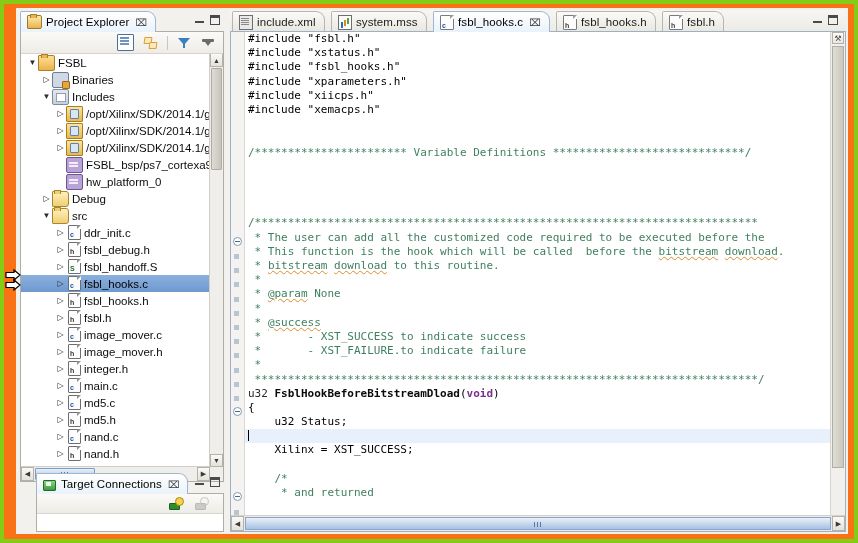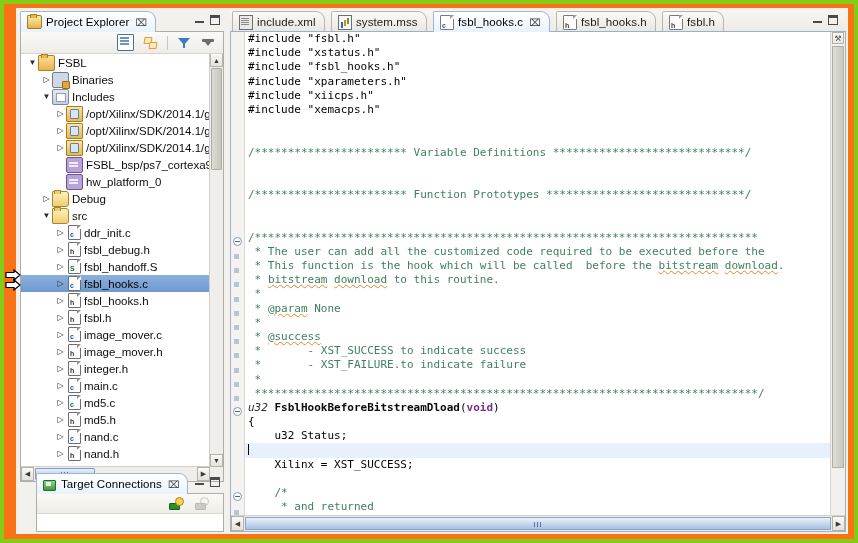--- a/index.html
+++ b/index.html
@@ -160,21 +160,21 @@
     background:#fff;border:1px solid #9fb0c2;box-sizing:border-box;
   }
   #gutter{position:absolute;left:0;top:0;width:13px;bottom:0;
     background:#f4f3f1;border-right:1px solid #dad7d1;}
   #codearea{position:absolute;left:14px;top:0;right:14px;bottom:15px;overflow:hidden;
     font-family:"DejaVu Sans Mono","Liberation Mono",monospace;font-size:11px;}
   .cl{height:14.2px;line-height:14.2px;white-space:pre;padding-left:3px;}
   .cl.cur{background:#e8f0fb;}
   .cmt{color:#3f7f5f;}
   .kw{color:#7c2f8f;font-weight:bold;}
-  .typ{color:#2a2a2a;font-style:italic;}
+  .typ{color:#2a2a2a;}
   .fn{color:#0a0a0a;font-weight:bold;}
   .sp{ text-decoration:underline; text-decoration-style:wavy;
        text-decoration-color:#e08a2e; text-decoration-thickness:1px;}
   .caret{display:inline-block;width:1px;height:11px;background:#000;vertical-align:-2px;}
   .fold{position:absolute;left:2px;width:9px;height:9px;border:1px solid #7f9ab5;border-radius:50%;
     background:#fff;box-sizing:border-box;}
   .fold:after{content:"";position:absolute;left:1px;top:3px;width:5px;height:1px;background:#4a6a8a;}
   .dot{position:absolute;left:3px;width:5px;height:5px;background:#b9c6d2;}
   #ed-vsb{position:absolute;right:0;top:0;width:14px;bottom:15px;background:#f2f0ec;border-left:1px solid #d6d3cc;}
   #ed-vsb .thumb{position:absolute;left:1px;right:1px;top:14px;height:420px;
@@ -470,21 +470,20 @@
             <div class="cl">#include "xstatus.h"</div>
             <div class="cl">#include "fsbl_hooks.h"</div>
             <div class="cl">#include "xparameters.h"</div>
             <div class="cl">#include "xiicps.h"</div>
             <div class="cl">#include "xemacps.h"</div>
             <div class="cl">&nbsp;</div>
             <div class="cl">&nbsp;</div>
             <div class="cl"><span class="cmt">/*********************** Variable Definitions *****************************/</span></div>
             <div class="cl">&nbsp;</div>
             <div class="cl">&nbsp;</div>
-            <div class="cl"><span class="cmt">/*********************** Function Prototypes ******************************/</span></div>
             <div class="cl">&nbsp;</div>
             <div class="cl">&nbsp;</div>
             <div class="cl"><span class="cmt">/****************************************************************************</span></div>
             <div class="cl"><span class="cmt"> * The user can add all the customized code required to be executed before the</span></div>
             <div class="cl"><span class="cmt"> * This function is the hook which will be called  before the <span class="sp">bitstream</span> <span class="sp">download</span>.</span></div>
             <div class="cl"><span class="cmt"> * <span class="sp">bitstream</span> <span class="sp">download</span> to this routine.</span></div>
             <div class="cl"><span class="cmt"> *</span></div>
             <div class="cl"><span class="cmt"> * <span class="sp">@param</span> None</span></div>
             <div class="cl"><span class="cmt"> *</span></div>
             <div class="cl"><span class="cmt"> * <span class="sp">@success</span></span></div>

